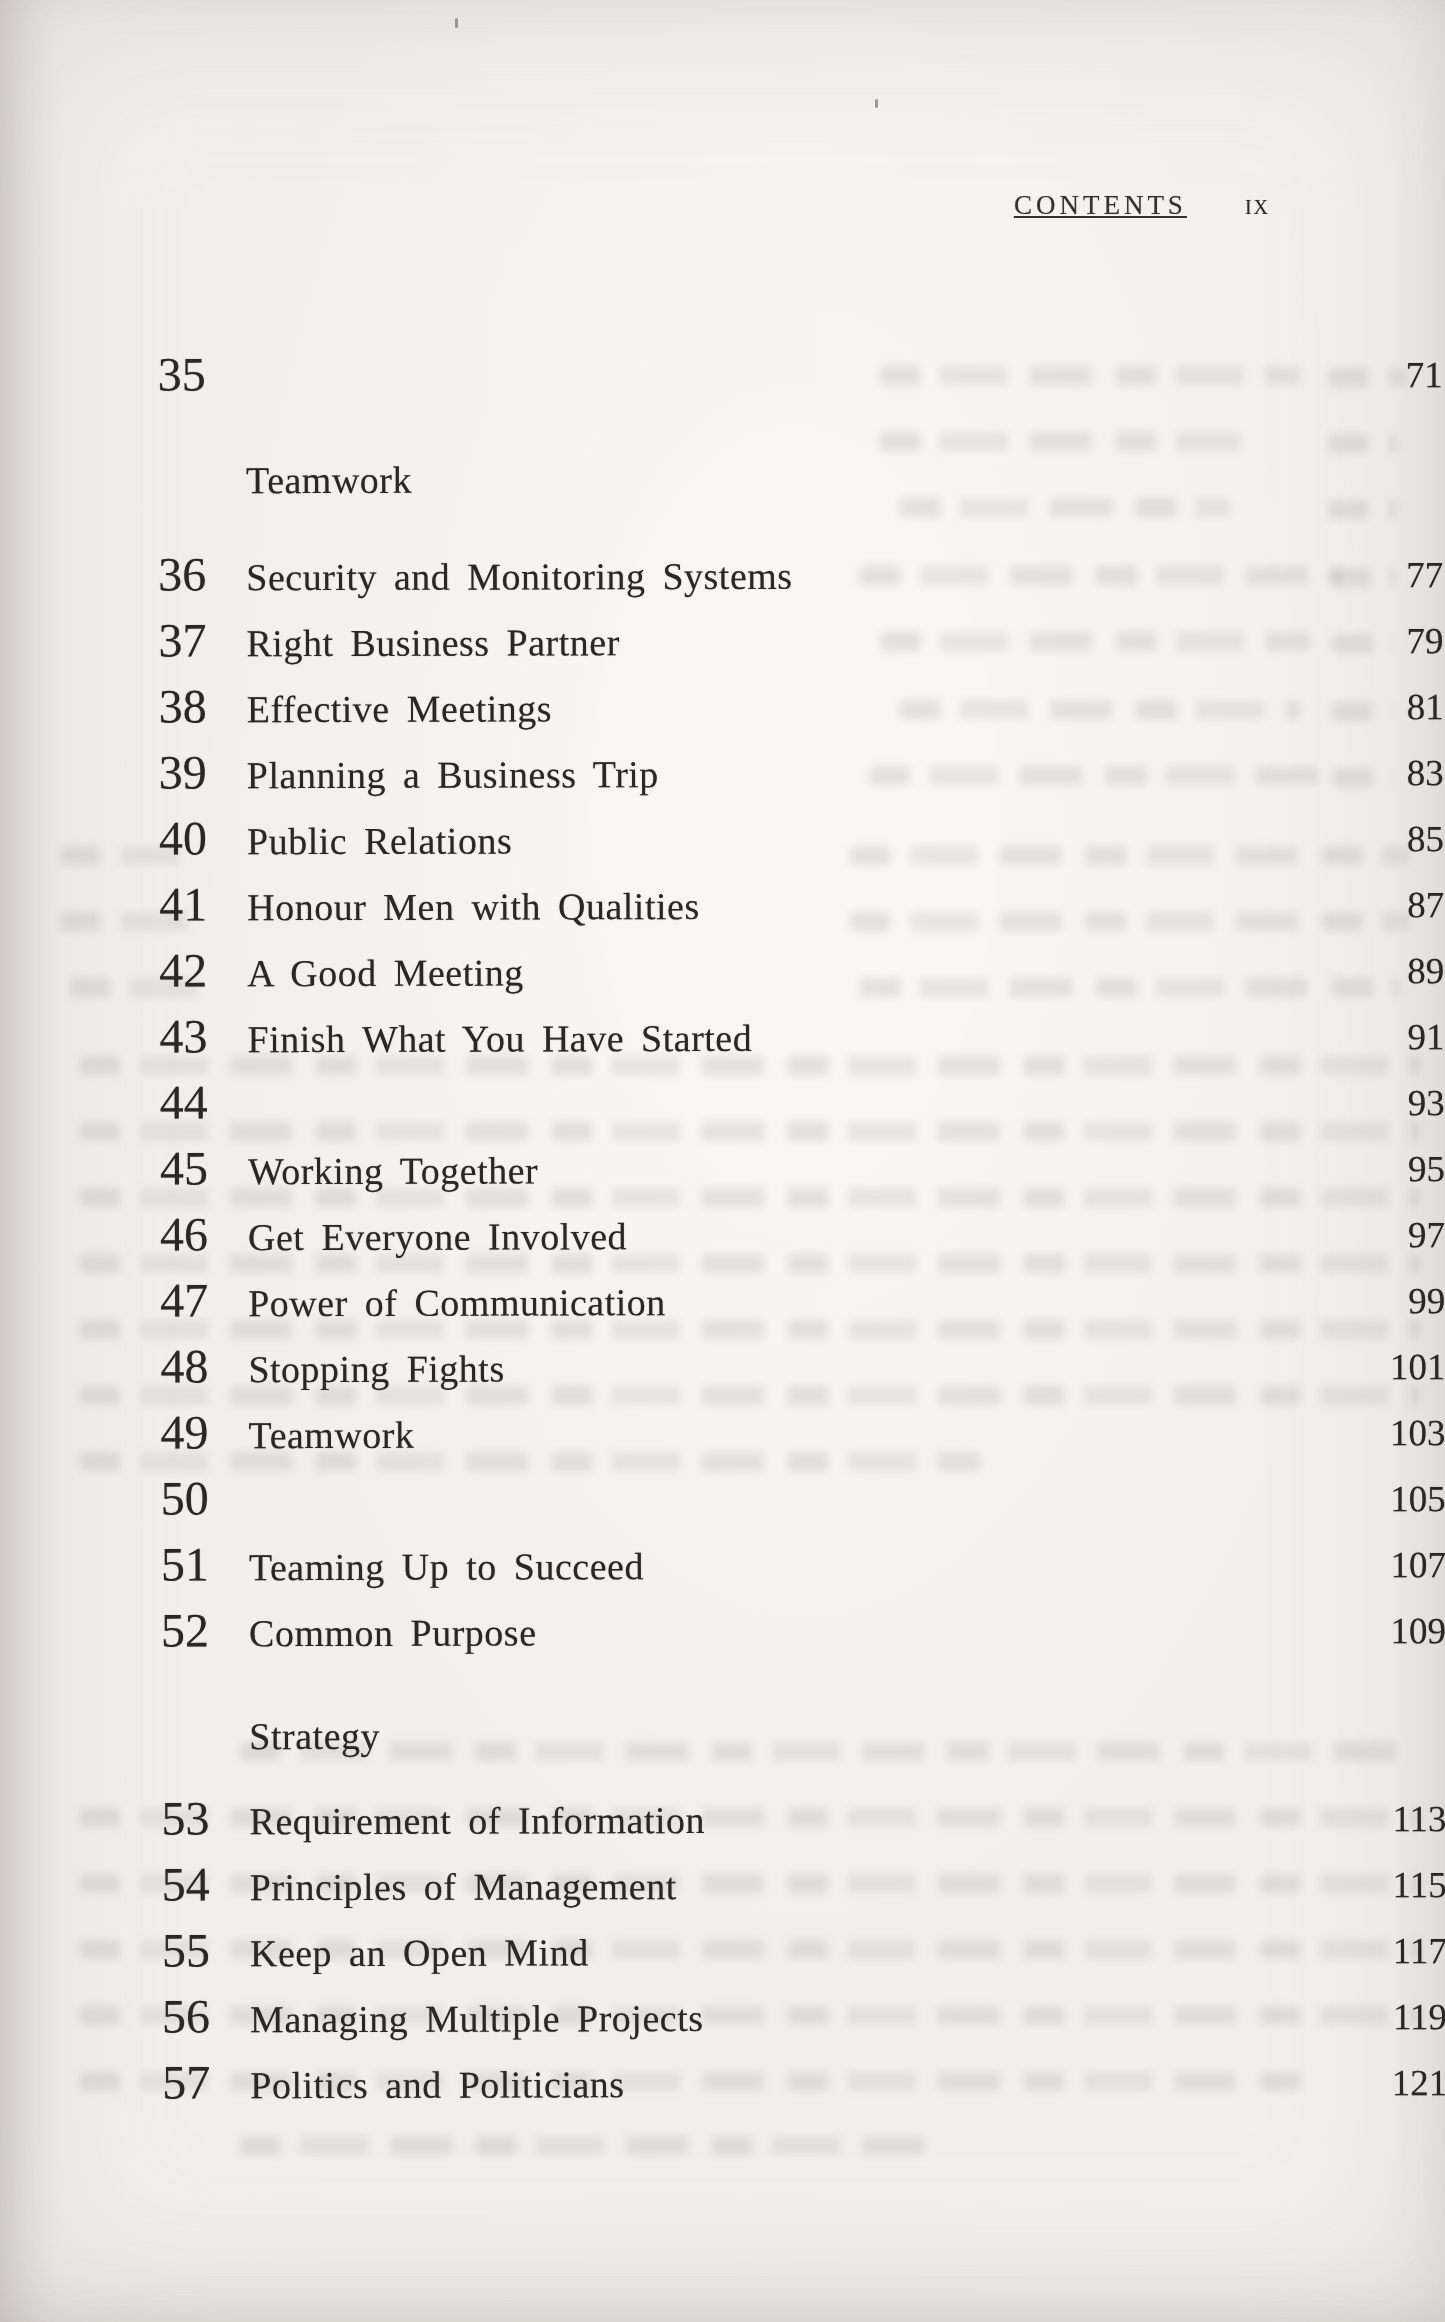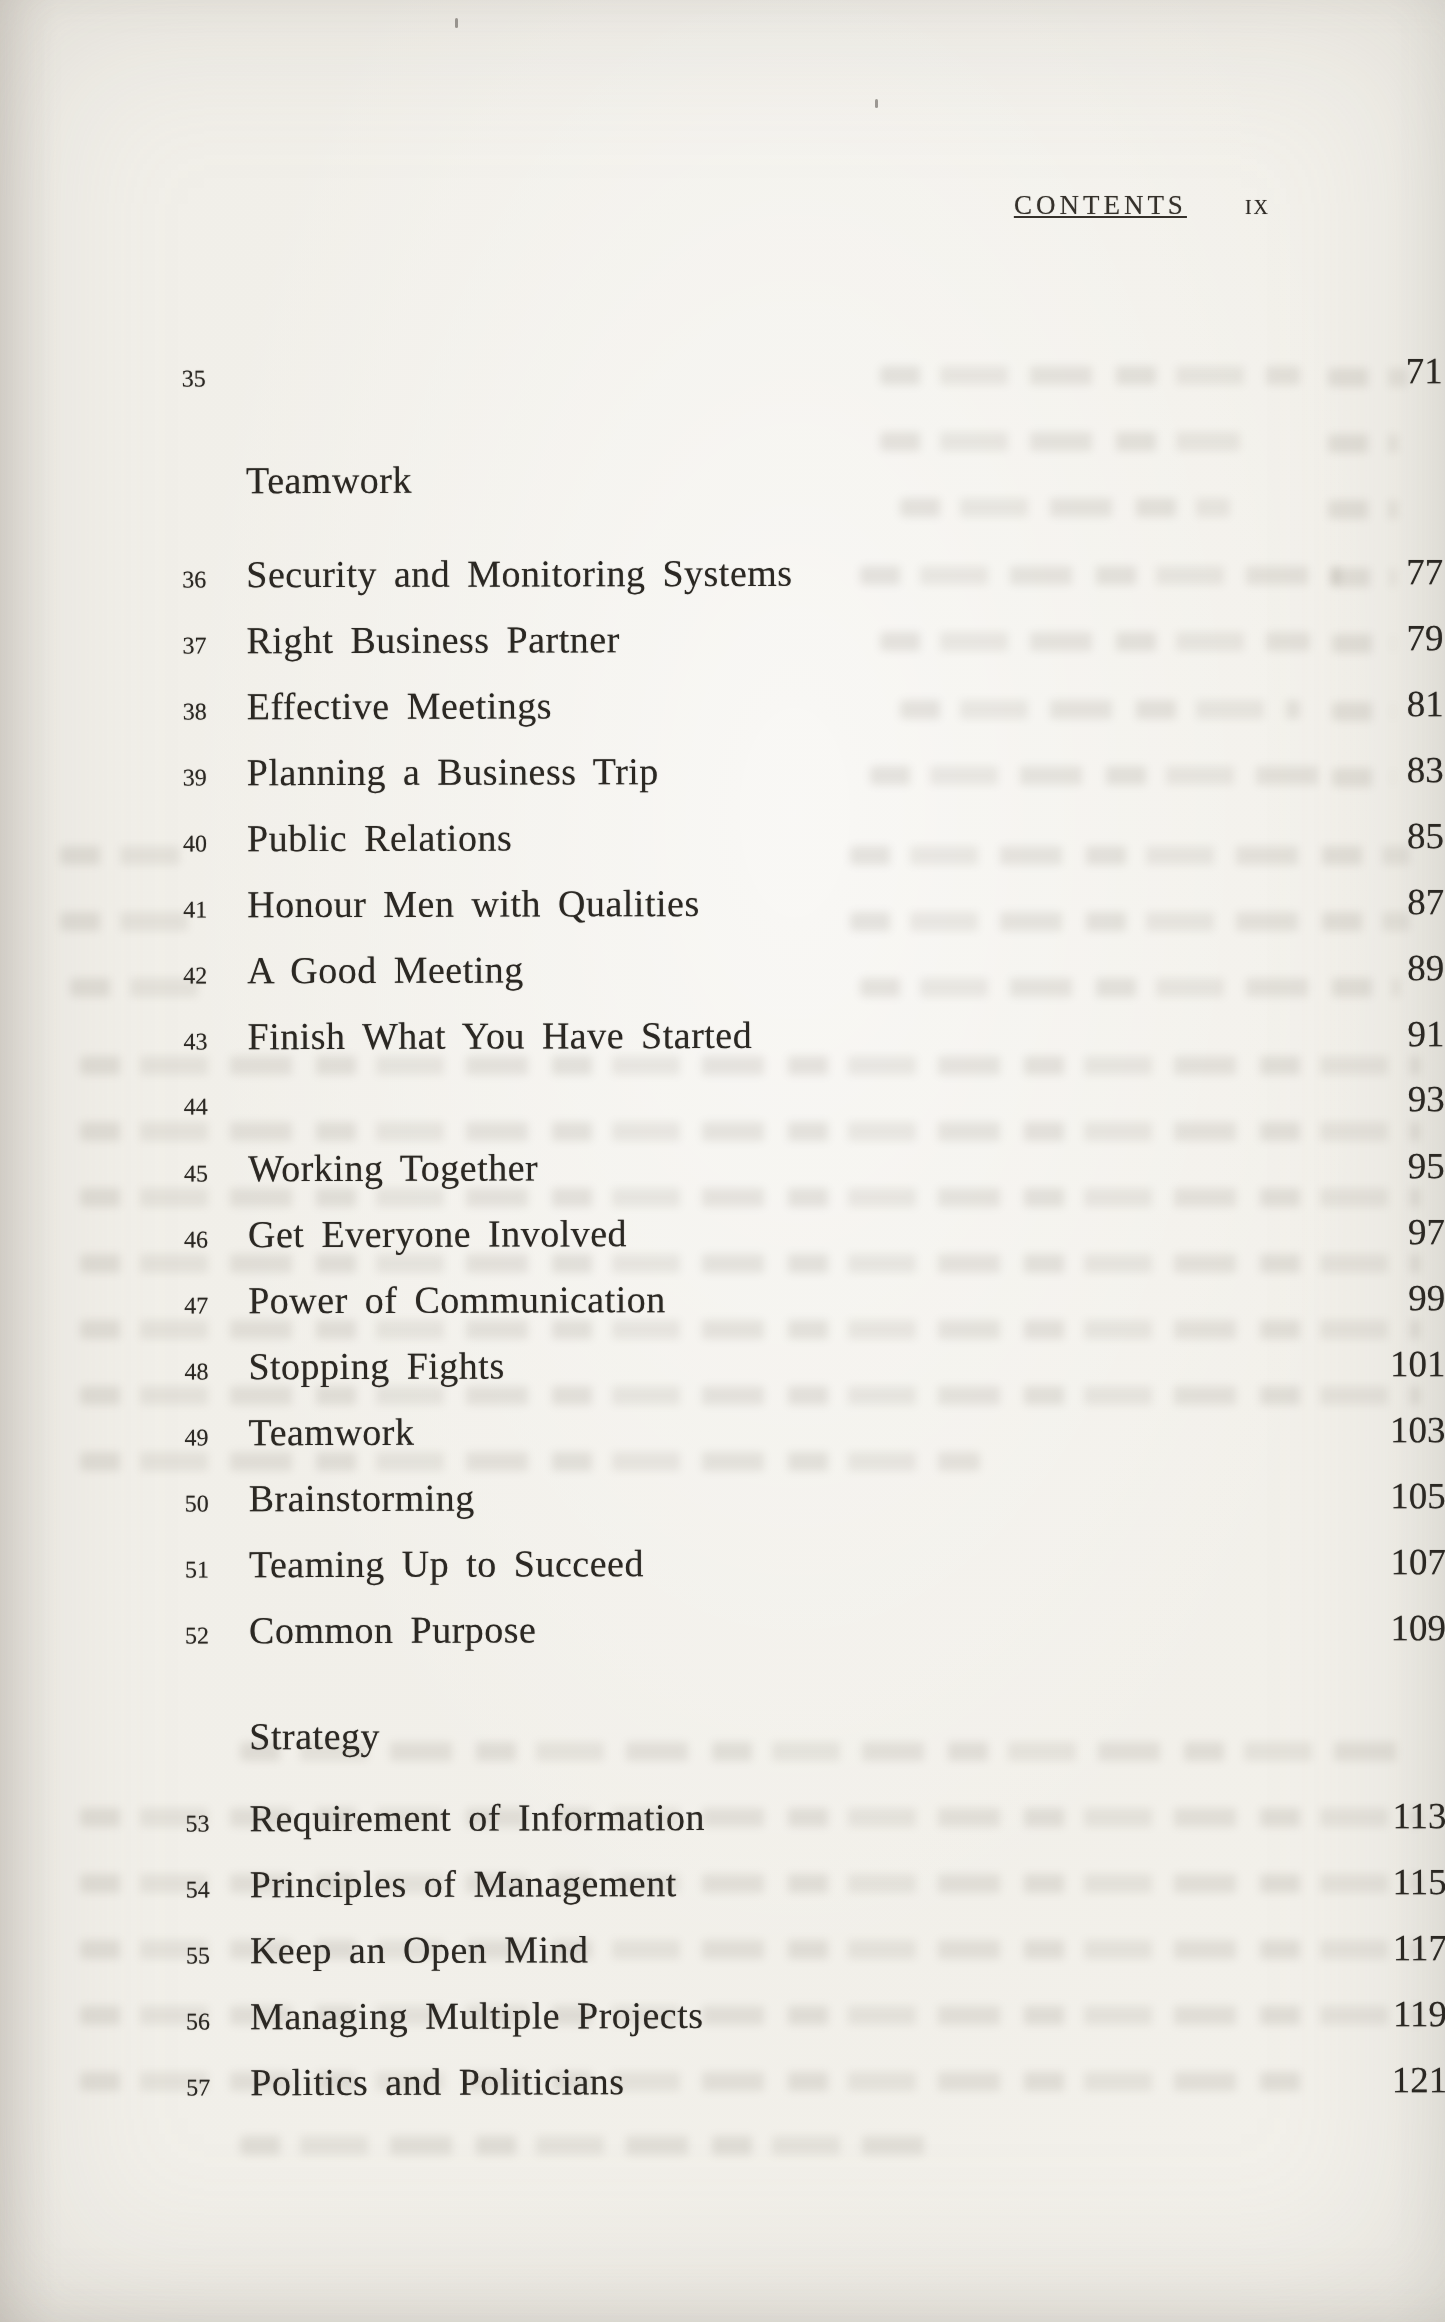--- a/index.html
+++ b/index.html
@@ -50,21 +50,21 @@
     transform:rotate(-0.15deg);
   }
   .toc-row{
     display:flex;align-items:baseline;
     height:66px;line-height:66px;
     font-size:38px;
     text-shadow:0 0 1px rgba(43,40,35,0.5);
   }
   .toc-row .num{
     display:inline-block;width:110px;margin-left:98px;
-    text-align:right;font-size:24px;
+    text-align:right;font-size:48px;
   }
   .toc-row .title{
     margin-left:40px;
     letter-spacing:0.5px;word-spacing:7px;
     white-space:nowrap;
   }
   .toc-row .page{
     margin-left:auto;
     width:140px;text-align:right;font-size:37px;
   }
@@ -197,21 +197,20 @@
         <span class="title">Stopping Fights</span>
         <span class="page">101</span>
       </div>
       <div class="toc-row">
         <span class="num">49</span>
         <span class="title">Teamwork</span>
         <span class="page">103</span>
       </div>
       <div class="toc-row">
         <span class="num">50</span>
-        <span class="title">Brainstorming</span>
         <span class="page">105</span>
       </div>
       <div class="toc-row">
         <span class="num">51</span>
         <span class="title">Teaming Up to Succeed</span>
         <span class="page">107</span>
       </div>
       <div class="toc-row">
         <span class="num">52</span>
         <span class="title">Common Purpose</span>

